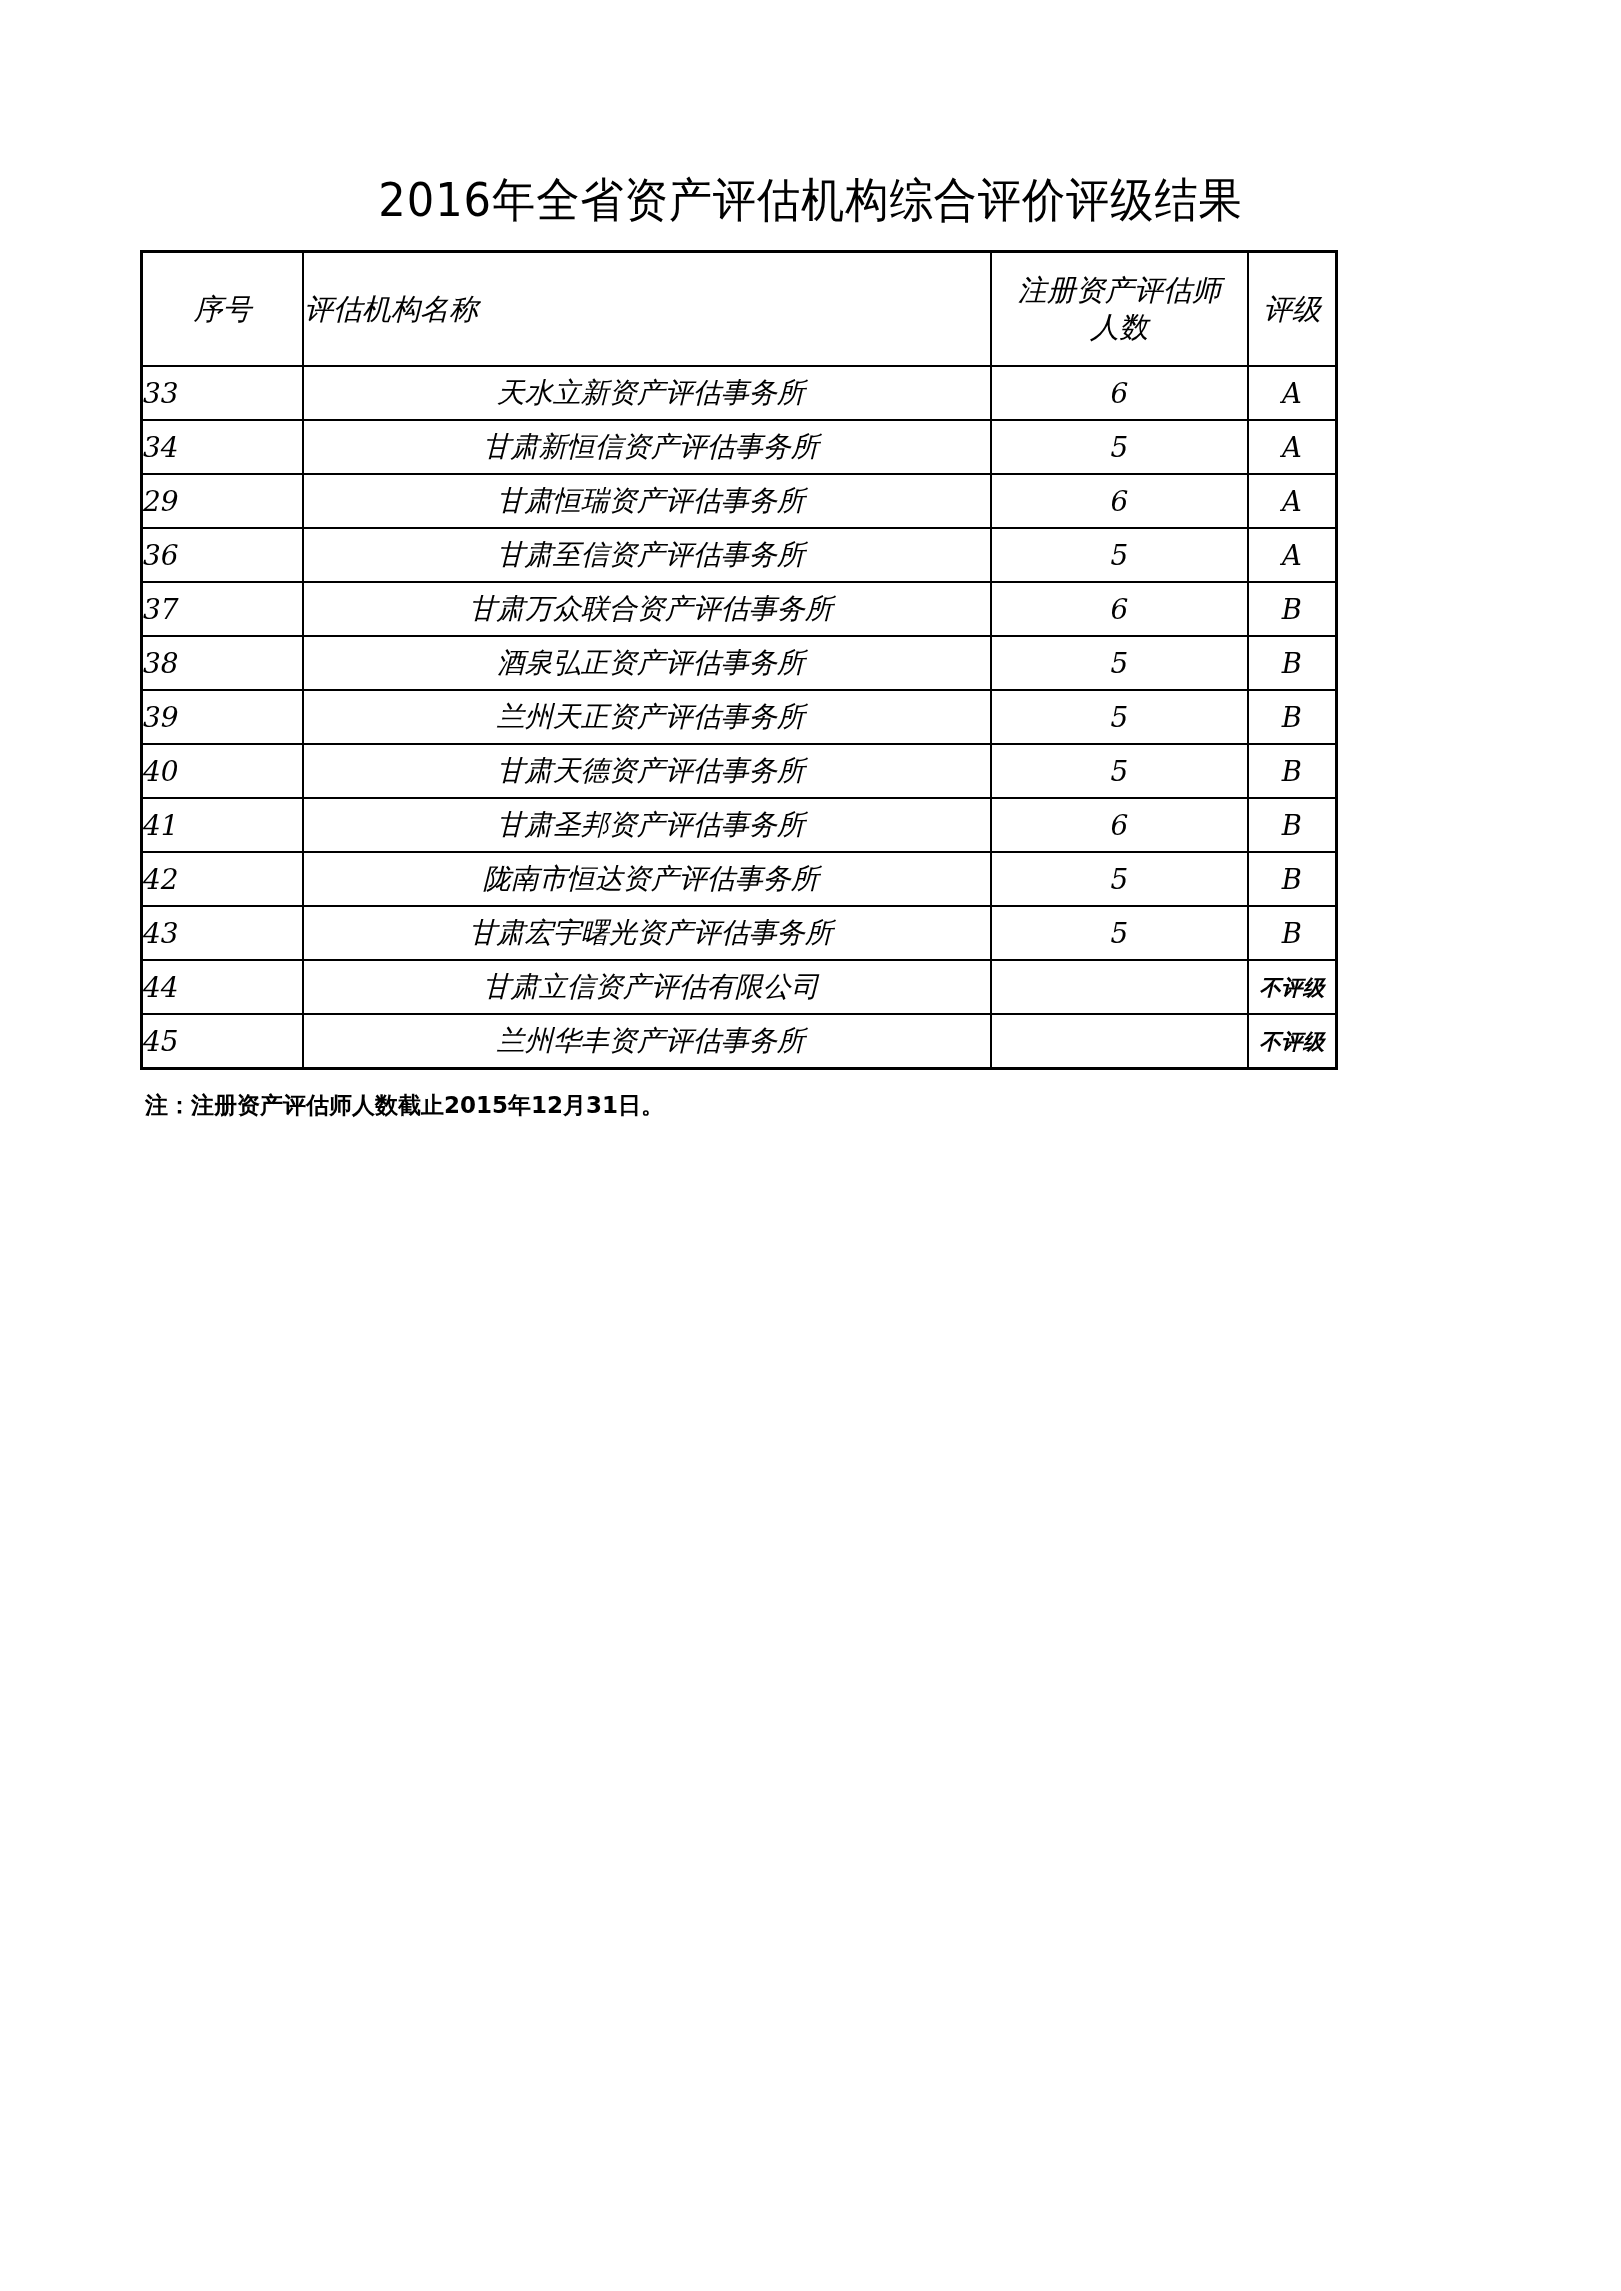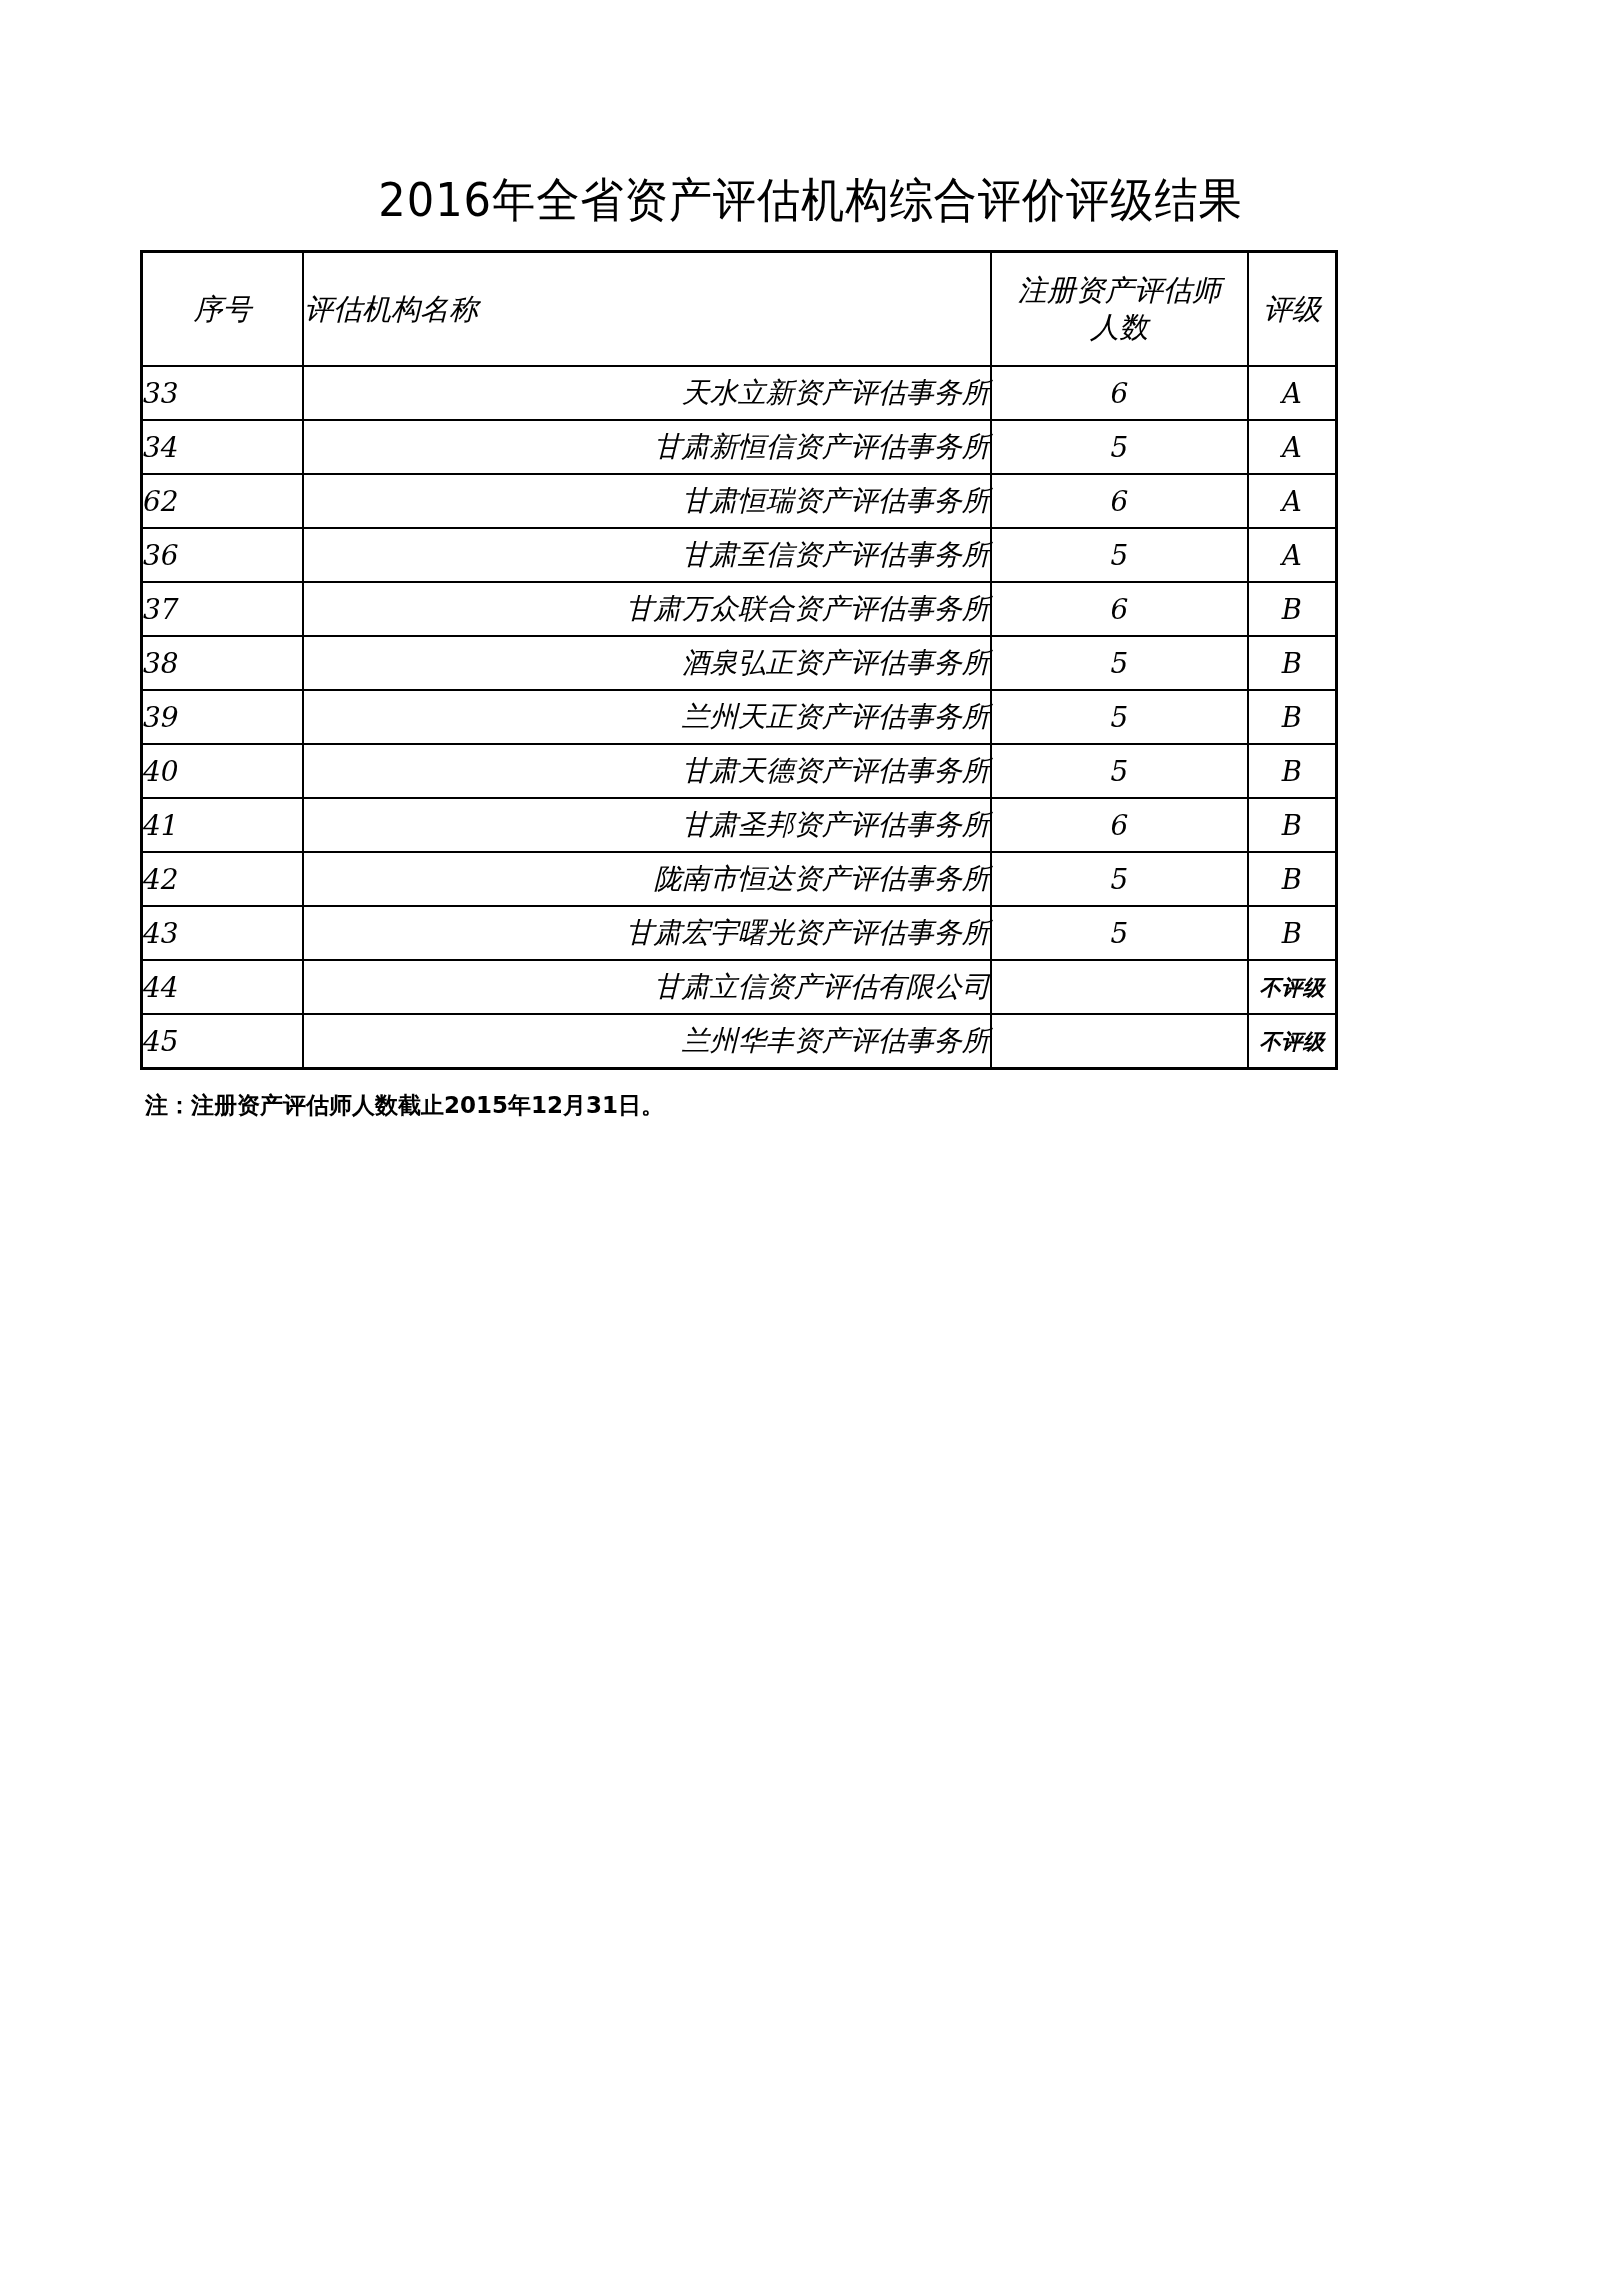--- a/index.html
+++ b/index.html
@@ -8,21 +8,21 @@
   .title { position: absolute; left: 0; width: 1621px; top: 169px; text-align: center;
            font-size: 47px; font-weight: normal; letter-spacing: 1px;
            font-family: "DejaVu Sans", "Liberation Sans", sans-serif; transform: scaleX(0.92); }
   table.grid { position: absolute; left: 140px; top: 250px; width: 1198px;
                border-collapse: collapse; border: 3.9px solid #000; font-style: italic; }
   table.grid th, table.grid td { border: 2.9px solid #000; padding: 0; }
   table.grid th { height: 112px; font-weight: normal; font-size: 29px;
                   font-family: "DejaVu Sans", "Liberation Sans", sans-serif; text-align: center; line-height: 37px; }
   table.grid td { height: 52px; font-size: 28px; }
   .c-idx { width: 159px; }
-  .c-name { width: 678px; text-align: right; padding-left: 7.8px !important; }
+  .c-name { width: 678px; text-align: center; padding-left: 7.8px !important; }
   .c-cnt { width: 255px; text-align: center; }
   .c-grade { text-align: center; }
   td.c-grade.small { font-size: 21.6px; font-weight: bold; font-family: "DejaVu Sans", "Liberation Sans", sans-serif; margin-left: 17px; }
   td.c-grade.letter { font-size: 27.4px; }
   .note { position: absolute; left: 145px; top: 1090px; font-size: 23px; font-weight: bold;
           font-family: "DejaVu Sans", "Liberation Sans", sans-serif; }
 </style>
 </head>
 <body>
 
@@ -47,21 +47,21 @@
         <td class="c-cnt">6</td>
         <td class="c-grade letter">A</td>
       </tr>
     <tr>
         <td class="c-idx">34</td>
         <td class="c-name">甘肃新恒信资产评估事务所</td>
         <td class="c-cnt">5</td>
         <td class="c-grade letter">A</td>
       </tr>
     <tr>
-        <td class="c-idx">62</td>
+        <td class="c-idx">29</td>
         <td class="c-name">甘肃恒瑞资产评估事务所</td>
         <td class="c-cnt">6</td>
         <td class="c-grade letter">A</td>
       </tr>
     <tr>
         <td class="c-idx">36</td>
         <td class="c-name">甘肃至信资产评估事务所</td>
         <td class="c-cnt">5</td>
         <td class="c-grade letter">A</td>
       </tr>

